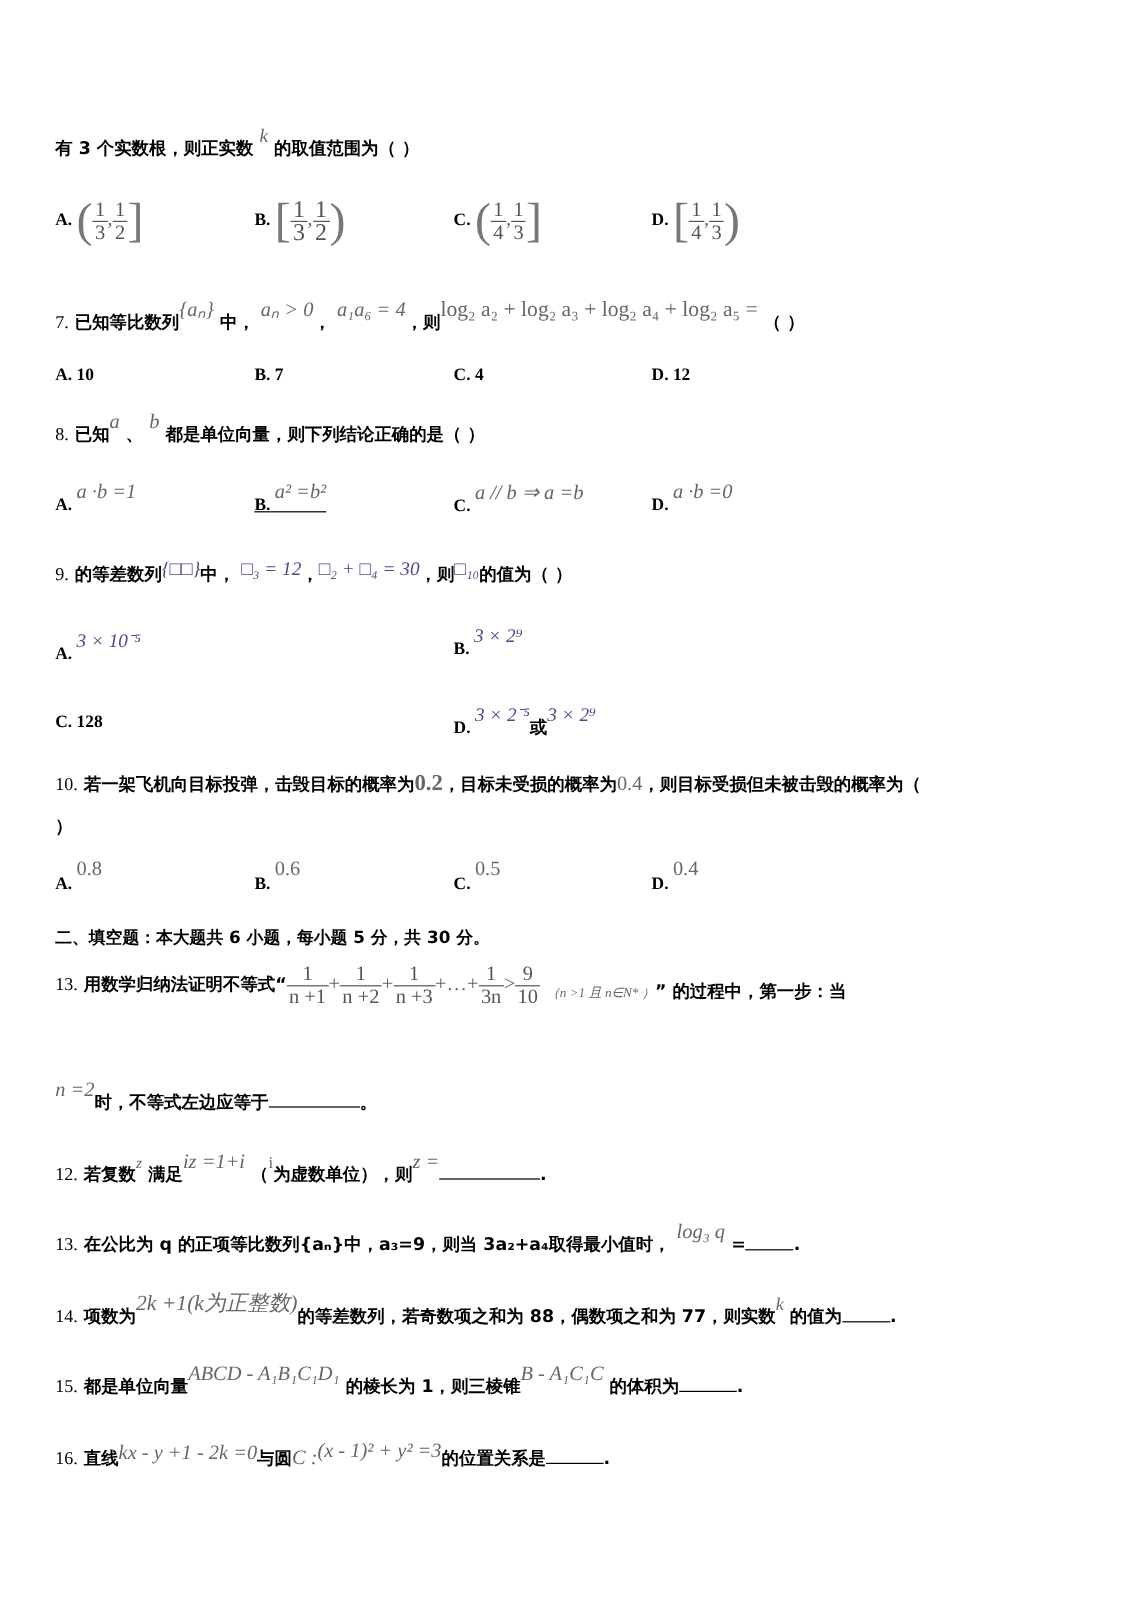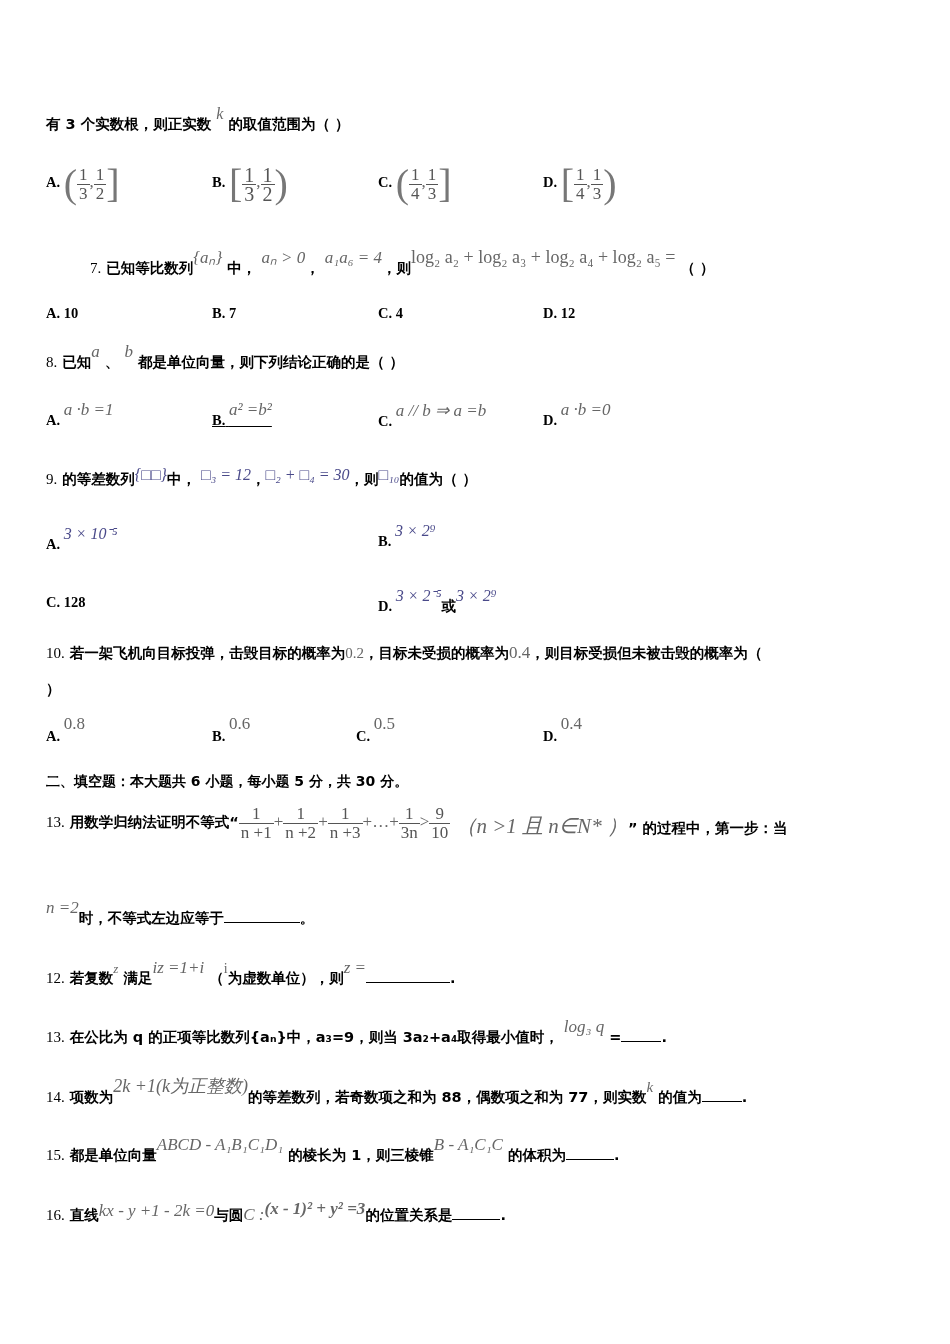--- a/index.html
+++ b/index.html
@@ -40,21 +40,21 @@
 </div>
 <div class="opt" style="left:378px; top:164px;">
   <span>C.</span>
   <span class="bracket">(</span><span class="frac"><span class="n">1</span><span class="d">4</span></span><span class="math">,</span><span class="frac"><span class="n">1</span><span class="d">3</span></span><span class="bracket">]</span>
 </div>
 <div class="opt" style="left:543px; top:164px;">
   <span>D.</span>
   <span class="bracket">[</span><span class="frac"><span class="n">1</span><span class="d">4</span></span><span class="math">,</span><span class="frac"><span class="n">1</span><span class="d">3</span></span><span class="bracket">)</span>
 </div>
 
-<div class="line" style="top:257px;margin-left:44px;">
+<div class="line" style="top:257px;">
   <span class="num">7.</span>
   <span>已知等比数列</span><span class="mathi raise">{aₙ}</span>
   <span>中，</span>
   <span class="mathi raise">aₙ &gt; 0</span><span>，</span>
   <span class="mathi raise">a₁a₆ = 4</span><span>，则</span><span class="math raise" style="font-size:18px;">log₂ a₂ + log₂ a₃ + log₂ a₄ + log₂ a₅ =</span>
   <span>（    ）</span>
 </div>
 <div class="opt" style="left:46px; top:305px;"><span>A.</span> <span>10</span></div>
 <div class="opt" style="left:212px; top:305px;"><span>B.</span> <span>7</span></div>
 <div class="opt" style="left:378px; top:305px;"><span>C.</span> <span>4</span></div>
@@ -77,34 +77,34 @@
   <span>的等差数列</span><span class="mathblue" style="position:relative;top:-4px;">{□□}</span><span>中，</span>
   <span class="mathblue" style="position:relative;top:-4px;">□₃ = 12</span><span>，</span><span class="mathblue" style="position:relative;top:-4px;">□₂ + □₄ = 30</span><span>，则</span><span class="mathblue" style="position:relative;top:-4px;">□₁₀</span><span>的值为（    ）</span>
 </div>
 <div class="opt" style="left:46px; top:532px;"><span>A.</span> <span class="mathblue raise">3 × 10⁻⁵</span></div>
 <div class="opt" style="left:378px; top:532px;"><span>B.</span> <span class="mathblue raise">3 × 2⁹</span></div>
 <div class="opt" style="left:46px; top:594px;"><span>C.</span> <span>128</span></div>
 <div class="opt" style="left:378px; top:594px;"><span>D.</span> <span class="mathblue raise">3 × 2⁻⁵</span><span style="font-family:'DejaVu Sans',sans-serif;">或</span><span class="mathblue raise">3 × 2⁹</span></div>
 
 <div class="line" style="top:643px;">
   <span class="num">10.</span>
-  <span>若一架飞机向目标投弹，击毁目标的概率为</span><span class="math" style="font-size:15px;">0.2</span><span>，目标未受损的概率为</span><span class="math">0.4</span><span>，则目标受损但未被击毁的概率为（</span>
+  <span>若一架飞机向目标投弹，击毁目标的概率为</span><span class="math" style="font-size:19px;font-weight:bold;">0.2</span><span>，目标未受损的概率为</span><span class="math">0.4</span><span>，则目标受损但未被击毁的概率为（</span>
 </div>
 <div class="line" style="top:679px;"><span>）</span></div>
 <div class="opt" style="left:46px; top:726px;"><span>A.</span> <span class="math" style="position:relative;top:-12px;">0.8</span></div>
 <div class="opt" style="left:212px; top:726px;"><span>B.</span> <span class="math" style="position:relative;top:-12px;">0.6</span></div>
-<div class="opt" style="left:356px; top:726px;"><span>C.</span> <span class="math" style="position:relative;top:-12px;">0.5</span></div>
+<div class="opt" style="left:378px; top:726px;"><span>C.</span> <span class="math" style="position:relative;top:-12px;">0.5</span></div>
 <div class="opt" style="left:543px; top:726px;"><span>D.</span> <span class="math" style="position:relative;top:-12px;">0.4</span></div>
 
 <div class="sec" style="top:773px;">二、填空题：本大题共 6 小题，每小题 5 分，共 30 分。</div>
 
 <div class="line" style="top:800px; line-height:40px;">
   <span class="num">13.</span>
   <span>用数学归纳法证明不等式“</span><span class="frac"><span class="n">1</span><span class="d">n +1</span></span><span class="math">+</span><span class="frac"><span class="n">1</span><span class="d">n +2</span></span><span class="math">+</span><span class="frac"><span class="n">1</span><span class="d">n +3</span></span><span class="math">+…+</span><span class="frac"><span class="n">1</span><span class="d">3n</span></span><span class="math">&gt;</span><span class="frac"><span class="n">9</span><span class="d">10</span></span>
-  <span class="mathi" style="font-size:21px; position:relative; top:6px;">（n &gt;1 且 n∈N* ）</span><span style="position:relative; top:6px;">” 的过程中，第一步：当</span>
+  <span class="mathi" style="font-size:11px; position:relative; top:6px;">（n &gt;1 且 n∈N* ）</span><span style="position:relative; top:6px;">” 的过程中，第一步：当</span>
 </div>
 <div class="line" style="top:908px;">
   <span class="mathi" style="position:relative; top:-10px;">n =2</span><span>时，不等式左边应等于</span><span class="blank" style="width:76px;"></span><span>。</span>
 </div>
 
 <div class="line" style="top:968px;">
   <span class="num">12.</span>
   <span>若复数</span><span class="mathi raise" style="font-size:13px;">z</span>
   <span>满足</span><span class="mathi raise">iz =1+i</span>
   <span>（</span><span class="math raise" style="font-size:14px;">i</span><span>为虚数单位），则</span><span class="mathi raise">z =</span><span class="blank" style="width:84px;"></span><span>.</span>
@@ -125,14 +125,14 @@
 
 <div class="line" style="top:1145px;">
   <span class="num">15.</span>
   <span>都是单位向量</span><span class="mathi raise">ABCD - A₁B₁C₁D₁</span>
   <span>的棱长为 1，则三棱锥</span><span class="mathi raise">B - A₁C₁C</span>
   <span>的体积为</span><span class="blank" style="width:48px;"></span><span>.</span>
 </div>
 
 <div class="line" style="top:1205px;">
   <span class="num">16.</span>
-  <span>直线</span><span class="mathi" style="position:relative;top:-4px;">kx - y +1 - 2k =0</span><span>与圆</span><span class="mathi">C :</span><span class="mathi" style="position:relative;top:-6px;font-weight:bold;">(x - 1)² + y² =3</span><span>的位置关系是</span><span class="blank" style="width:48px;"></span><span>.</span>
+  <span>直线</span><span class="mathi" style="position:relative;top:-4px;">kx - y +1 - 2k =0</span><span>与圆</span><span class="mathi">C :</span><span class="mathi" style="position:relative;top:-6px;">(x - 1)² + y² =3</span><span>的位置关系是</span><span class="blank" style="width:48px;"></span><span>.</span>
 </div>
 
 </body></html>

